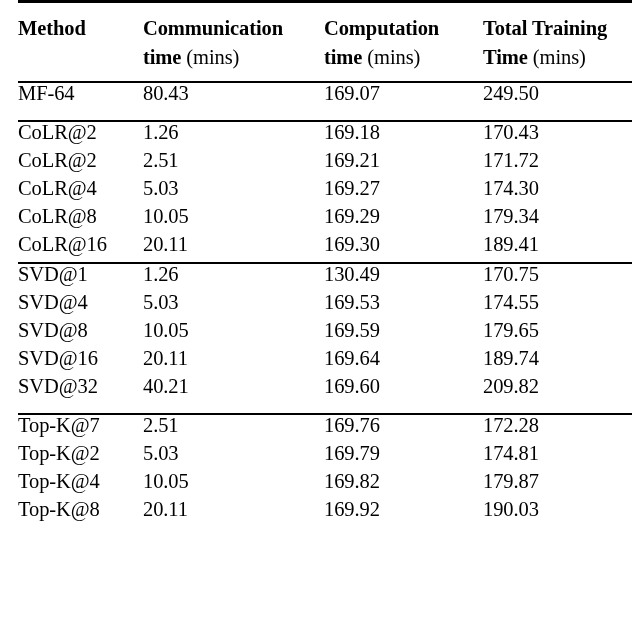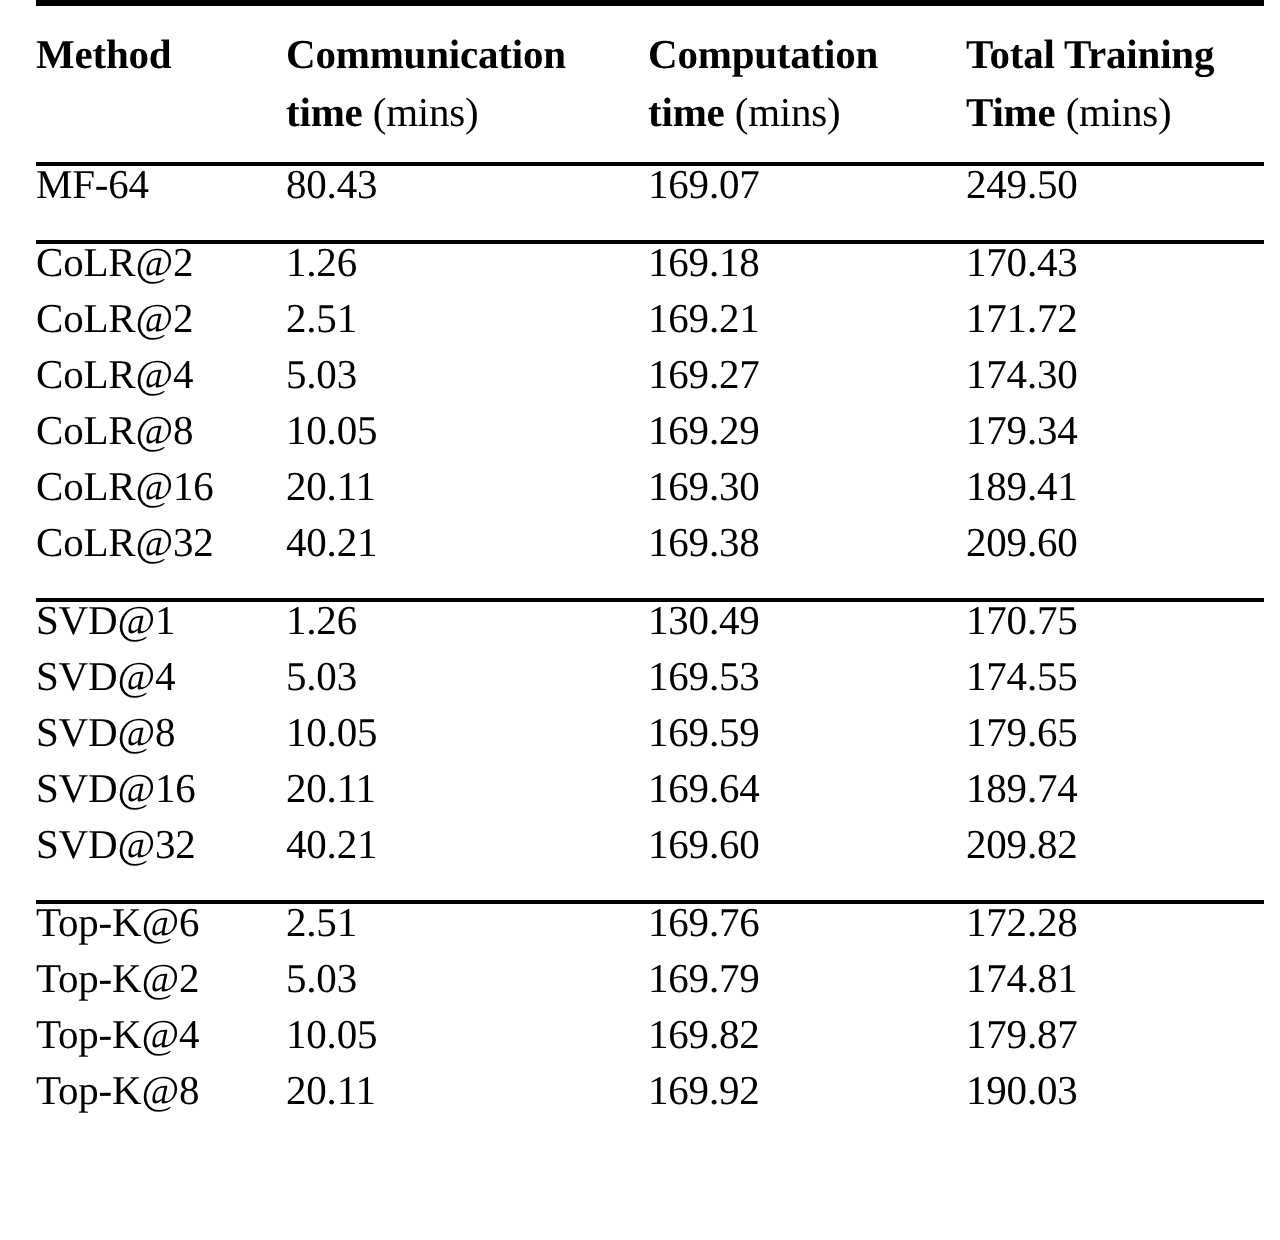--- a/index.html
+++ b/index.html
@@ -142,26 +142,20 @@
           <td>10.05</td>
           <td>169.29</td>
           <td>179.34</td>
         </tr>
         <tr class="">
           <td>CoLR@16</td>
           <td>20.11</td>
           <td>169.30</td>
           <td>189.41</td>
         </tr>
-        <tr class="block-last">
-          <td>CoLR@32</td>
-          <td>40.21</td>
-          <td>169.38</td>
-          <td>209.60</td>
-        </tr>
         <tr class="rule-mid">
           <td colspan="4"></td>
         </tr>
         <tr class="block-first">
           <td>SVD@1</td>
           <td>1.26</td>
           <td>130.49</td>
           <td>170.75</td>
         </tr>
         <tr class="">
@@ -185,21 +179,21 @@
         <tr class="block-last">
           <td>SVD@32</td>
           <td>40.21</td>
           <td>169.60</td>
           <td>209.82</td>
         </tr>
         <tr class="rule-mid">
           <td colspan="4"></td>
         </tr>
         <tr class="block-first">
-          <td>Top-K@6</td>
+          <td>Top-K@7</td>
           <td>2.51</td>
           <td>169.76</td>
           <td>172.28</td>
         </tr>
         <tr class="">
           <td>Top-K@2</td>
           <td>5.03</td>
           <td>169.79</td>
           <td>174.81</td>
         </tr>

